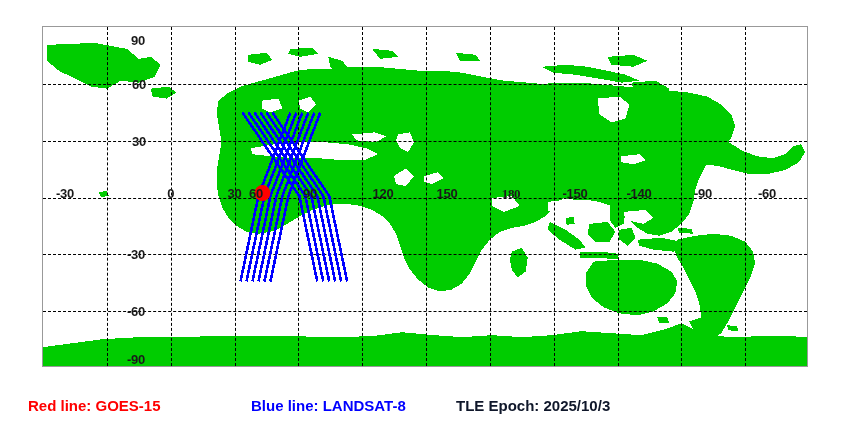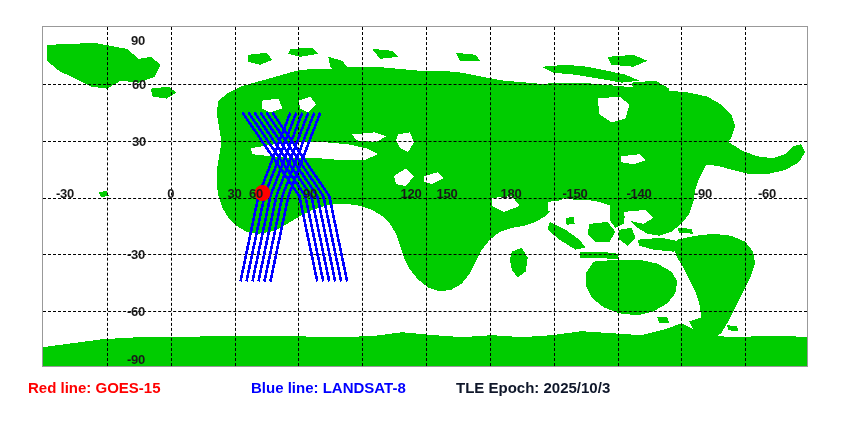--- a/index.html
+++ b/index.html
@@ -68,21 +68,21 @@
     position: absolute;
     left: 0; top: 0;
     width: 100%; height: 100%;
     pointer-events: none;
   }
   #track-layer svg, #marker-layer svg { display: block; width: 100%; height: 100%; }
 
   
   #legend {
     position: absolute;
-    left: 0; top: 376px;
+    left: 0; top: 394px;
     width: 850px; height: 26px;
   }
   .legend-entry {
     position: absolute;
     font-family: "Liberation Sans", sans-serif;
     font-size: 15px;
     font-weight: bold;
     white-space: nowrap;
     line-height: 1;
   }
@@ -234,23 +234,23 @@
     <div class="axis-label lat-label" style="left:96px; top:113.7px;">30</div>
     <div class="axis-label lat-label" style="left:93px; top:227.3px;">-30</div>
     <div class="axis-label lat-label" style="left:93px; top:284.2px;">-60</div>
     <div class="axis-label lat-label" style="left:93px; top:332px;">-90</div>
 
     <div class="axis-label lon-label" style="left:22px;    top:166px;">-30</div>
     <div class="axis-label lon-label" style="left:127.7px; top:166px;">0</div>
     <div class="axis-label lon-label" style="left:191.5px; top:166px;">30</div>
     <div class="axis-label lon-label" style="left:213px;   top:166px;">60</div>
     <div class="axis-label lon-label" style="left:267px;   top:166px;">90</div>
-    <div class="axis-label lon-label" style="left:340px;   top:166px;margin-left:28px;">120</div>
+    <div class="axis-label lon-label" style="left:340px;   top:166px;">120</div>
     <div class="axis-label lon-label" style="left:404px;   top:166px;">150</div>
-    <div class="axis-label lon-label" style="left:468px;   top:166px;">180</div>
+    <div class="axis-label lon-label" style="left:468px;   top:166px;font-family:Liberation Serif, serif;">180</div>
     <div class="axis-label lon-label" style="left:532px;   top:166px;">-150</div>
     <div class="axis-label lon-label" style="left:596px;   top:166px;">-140</div>
     <div class="axis-label lon-label" style="left:660px;   top:166px;">-90</div>
     <div class="axis-label lon-label" style="left:724px;   top:166px;">-60</div>
   </div>
 
   <div class="axis-label lat-label" style="left:138px; top:40px;">90</div>
 
   <div id="legend">
     <div class="legend-entry" id="legend-red">Red line: GOES-15</div>

